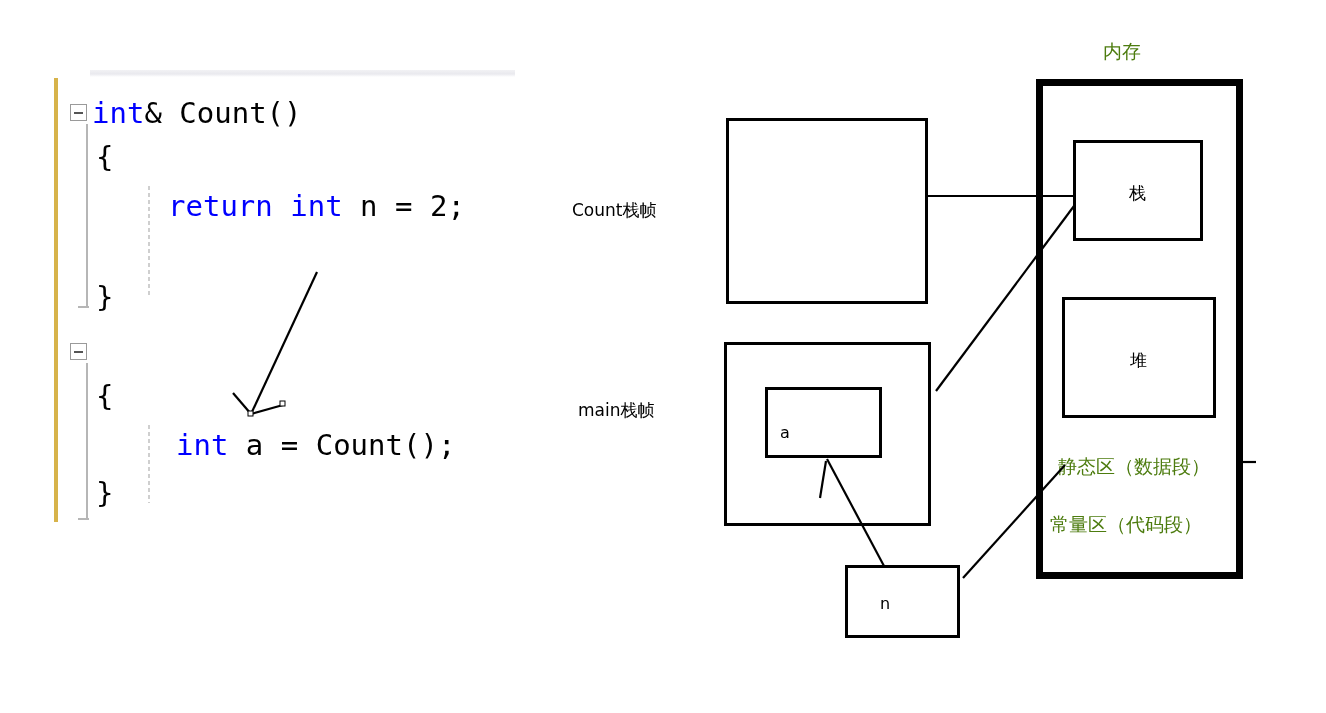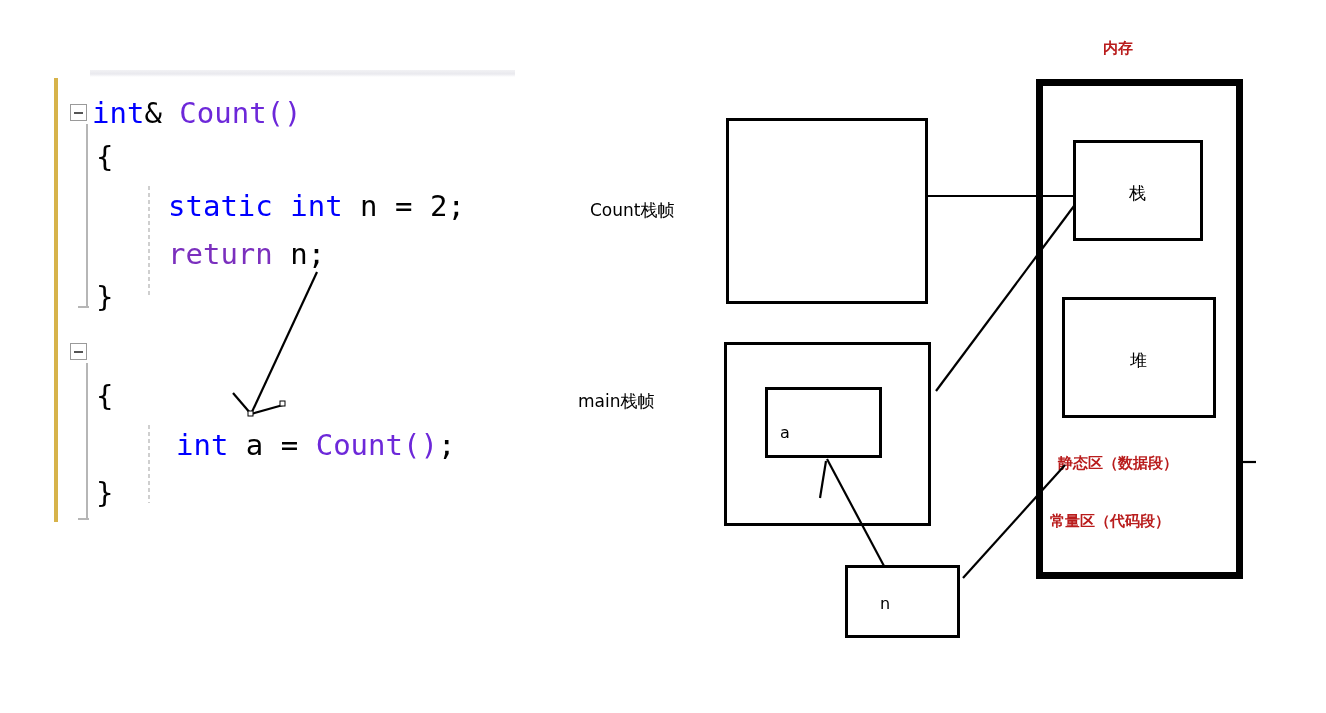--- a/index.html
+++ b/index.html
@@ -54,21 +54,21 @@
   .code-line{
     position:absolute;
     font-family:"DejaVu Sans Mono","Liberation Mono",monospace;
     font-size:29px;
     line-height:29px;
     white-space:pre;
     letter-spacing:0px;
   }
   .kw{color:#0000ff;}
   .kw2{color:#7b2fbe;}
-  .fn{color:#6d28d9;}
+  .fn{color:#000000;}
   .pl{color:#000000;}
 
   
   svg.overlay{position:absolute;left:0;top:0;width:1326px;height:713px;overflow:visible;}
 
   
   .dbox{
     position:absolute;border:3px solid #000000;background:#ffffff;
     box-sizing:border-box;
   }
@@ -77,21 +77,21 @@
     box-sizing:border-box;
   }
   .dlabel{
     position:absolute;
     font-family:"DejaVu Sans","Liberation Sans",sans-serif;
     font-size:17px;color:#000000;white-space:nowrap;
   }
   .dlabel-cn{
     position:absolute;
     font-family:"DejaVu Sans","Liberation Sans",sans-serif;
-    font-size:15px;color:#b91c1c;white-space:nowrap;font-weight:bold;
+    font-size:19px;color:#4d7c0f;white-space:nowrap;
   }
   .box-text{
     position:absolute;
     font-family:"DejaVu Sans","Liberation Sans",sans-serif;
     font-size:17px;color:#000000;white-space:nowrap;
   }
   .var-text{
     position:absolute;
     font-family:"DejaVu Sans","Liberation Sans",sans-serif;
     font-size:16px;color:#000000;white-space:nowrap;
@@ -115,39 +115,38 @@
     <div class="fold-line" style="left:86px;top:363px;height:155px;"></div>
     <div class="fold-foot" style="left:78px;top:518px;"></div>
 
     <div class="indent-guide" style="left:148px;top:186px;height:112px;"></div>
     <div class="indent-guide" style="left:148px;top:425px;height:78px;"></div>
 
     <div class="code-line" style="left:92px;top:99px;"><span class="kw">int</span><span class="pl">&amp;</span><span class="fn"> Count()</span></div>
 
     <div class="code-line" style="left:96px;top:143px;"><span class="pl">{</span></div>
 
-    <div class="code-line" style="left:168px;top:192px;"><span class="kw">static</span><span class="pl"> </span><span class="kw">int</span><span class="pl"> n = 2;</span></div>
+    <div class="code-line" style="left:168px;top:192px;"><span class="kw">return</span><span class="pl"> </span><span class="kw">int</span><span class="pl"> n = 2;</span></div>
 
-    <div class="code-line" style="left:168px;top:240px;"><span class="kw2">return</span><span class="pl"> n;</span></div>
 
     <div class="code-line" style="left:96px;top:283px;"><span class="pl">}</span></div>
 
 
     <div class="code-line" style="left:96px;top:382px;"><span class="pl">{</span></div>
 
     <div class="code-line" style="left:176px;top:431px;"><span class="kw">int</span><span class="pl"> a = </span><span class="fn">Count()</span><span class="pl">;</span></div>
 
     <div class="code-line" style="left:96px;top:479px;"><span class="pl">}</span></div>
   </div>
 
   <div class="dbox" style="left:726px;top:118px;width:202px;height:186px;"></div>
-  <div class="dlabel" style="left:590px;top:199px;">Count栈帧</div>
+  <div class="dlabel" style="left:572px;top:199px;">Count栈帧</div>
 
   <div class="dbox" style="left:724px;top:342px;width:207px;height:184px;"></div>
-  <div class="dlabel" style="left:578px;top:390px;">main栈帧</div>
+  <div class="dlabel" style="left:578px;top:399px;">main栈帧</div>
 
   <div class="dbox" style="left:765px;top:387px;width:117px;height:71px;"></div>
   <div class="var-text" style="left:780px;top:423px;">a</div>
 
   <div class="dbox" style="left:845px;top:565px;width:115px;height:73px;"></div>
   <div class="var-text" style="left:880px;top:594px;">n</div>
 
   <div class="dlabel-cn" style="left:1103px;top:39px;">内存</div>
   <div class="mem-box" style="left:1036px;top:79px;width:207px;height:500px;"></div>
 

